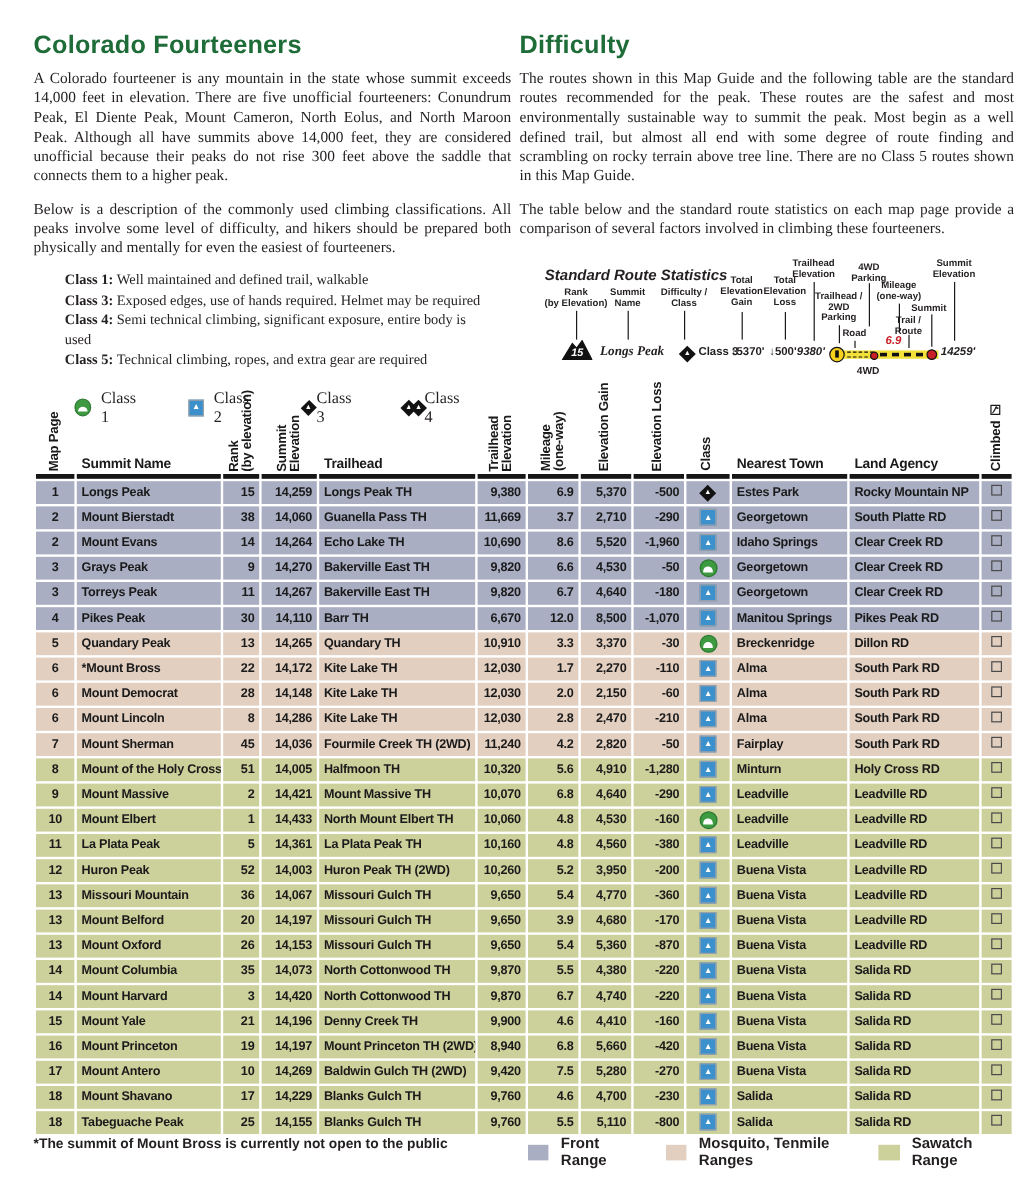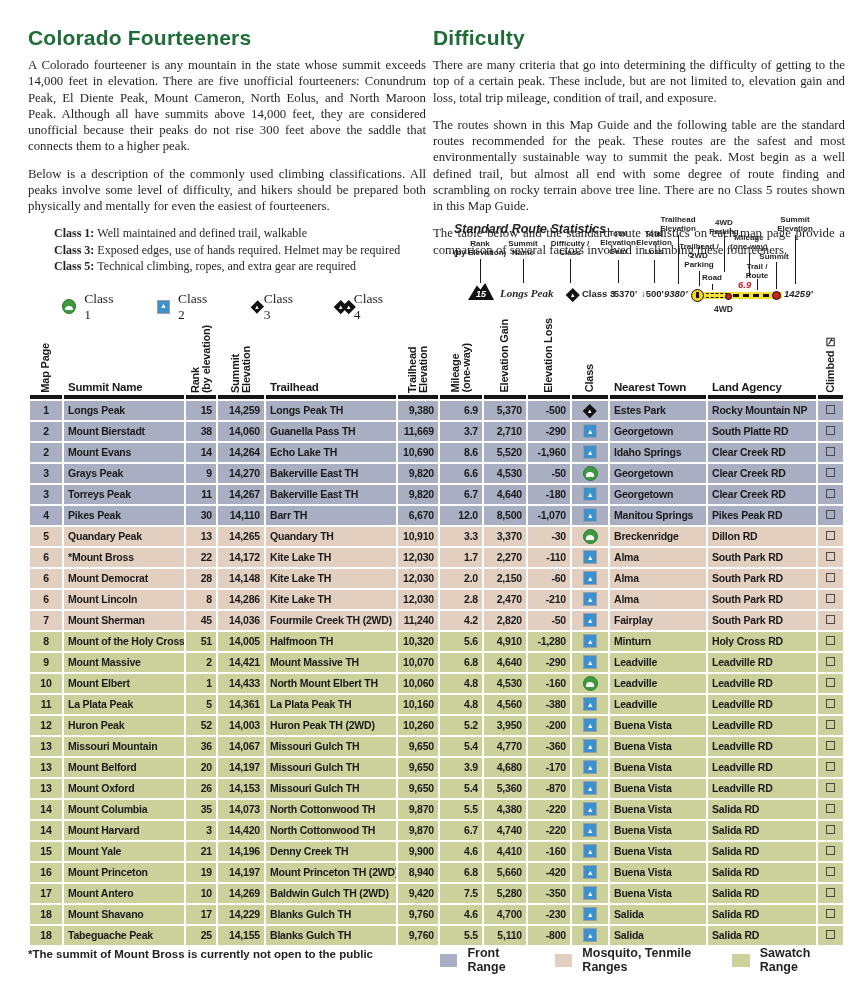--- a/index.html
+++ b/index.html
@@ -72,20 +72,21 @@
 </head>
 <body>
 
 <div class="col-left">
   <h1 class="heading">Colorado Fourteeners</h1>
   <p class="body-p">A Colorado fourteener is any mountain in the state whose summit exceeds 14,000 feet in elevation. There are five unofficial fourteeners: Conundrum Peak, El Diente Peak, Mount Cameron, North Eolus, and North Maroon Peak. Although all have summits above 14,000 feet, they are considered unofficial because their peaks do not rise 300 feet above the saddle that connects them to a higher peak.</p>
   <p class="body-p">Below is a description of the commonly used climbing classifications. All peaks involve some level of difficulty, and hikers should be prepared both physically and mentally for even the easiest of fourteeners.</p>
   <div class="class-defs">
       <div class="class-def"><b>Class 1: </b><span>Well maintained and defined trail, walkable</span></div>
       <div class="class-def"><b>Class 3: </b><span>Exposed edges, use of hands required. Helmet may be required</span></div>
+      <div class="class-def"><b>Class 4: </b><span>Semi technical climbing, significant exposure, entire body is used</span></div>
       <div class="class-def"><b>Class 5: </b><span>Technical climbing, ropes, and extra gear are required</span></div>
     </div>
   <div class="class-legend">
       <span class="leg-item">
         <span class="ci c1"></span>
         <span>Class 1</span>
       </span>
       <span class="leg-item">
         <span class="ci c2"></span>
         <span>Class 2</span>
@@ -99,21 +100,20 @@
           <span class="ci c3"></span>
           <span class="ci c3"></span>
         </span>
         <span>Class 4</span>
       </span>
     </div>
 </div>
 
 <div class="col-right">
   <h1 class="heading">Difficulty</h1>
-  <p class="body-p">There are many criteria that go into determining the difficulty of getting to the top of a certain peak. These include, but are not limited to, elevation gain and loss, total trip mileage, condition of trail, and exposure.</p>
   <p class="body-p">The routes shown in this Map Guide and the following table are the standard routes recommended for the peak.  These routes are the safest and most environmentally sustainable way to summit the peak.  Most begin as a well defined trail, but almost all end with some degree of route finding and scrambling on rocky terrain above tree line. There are no Class 5 routes shown in this Map Guide.</p>
   <p class="body-p">The table below and the standard route statistics on each map page provide a comparison of several factors involved in climbing these fourteeners.</p>
 </div>
 
 <div class="diagram">
   <div class="dtitle">Standard Route Statistics</div>
 
   <div class="dlabel" style="left:5px;top:24px;width:70px;">Rank
 (by Elevation)</div>
   <div class="dlabel" style="left:53px;top:24px;width:60px;">Summit
@@ -580,21 +580,21 @@
       </tr>
       <tr class="sawatch">
         <td class="td-c">17</td>
         <td class="td-l">Mount Antero</td>
         <td class="td-r">10</td>
         <td class="td-r">14,269</td>
         <td class="td-l">Baldwin Gulch TH (2WD)</td>
         <td class="td-r">9,420</td>
         <td class="td-r">7.5</td>
         <td class="td-r">5,280</td>
-        <td class="td-r">-350</td>
+        <td class="td-r">-270</td>
         <td class="td-c"><span class="ci c2"></span></td>
         <td class="td-l">Buena Vista</td>
         <td class="td-l">Salida RD</td>
         <td class="td-c"><span class="cb"></span></td>
       </tr>
       <tr class="sawatch">
         <td class="td-c">18</td>
         <td class="td-l">Mount Shavano</td>
         <td class="td-r">17</td>
         <td class="td-r">14,229</td>

